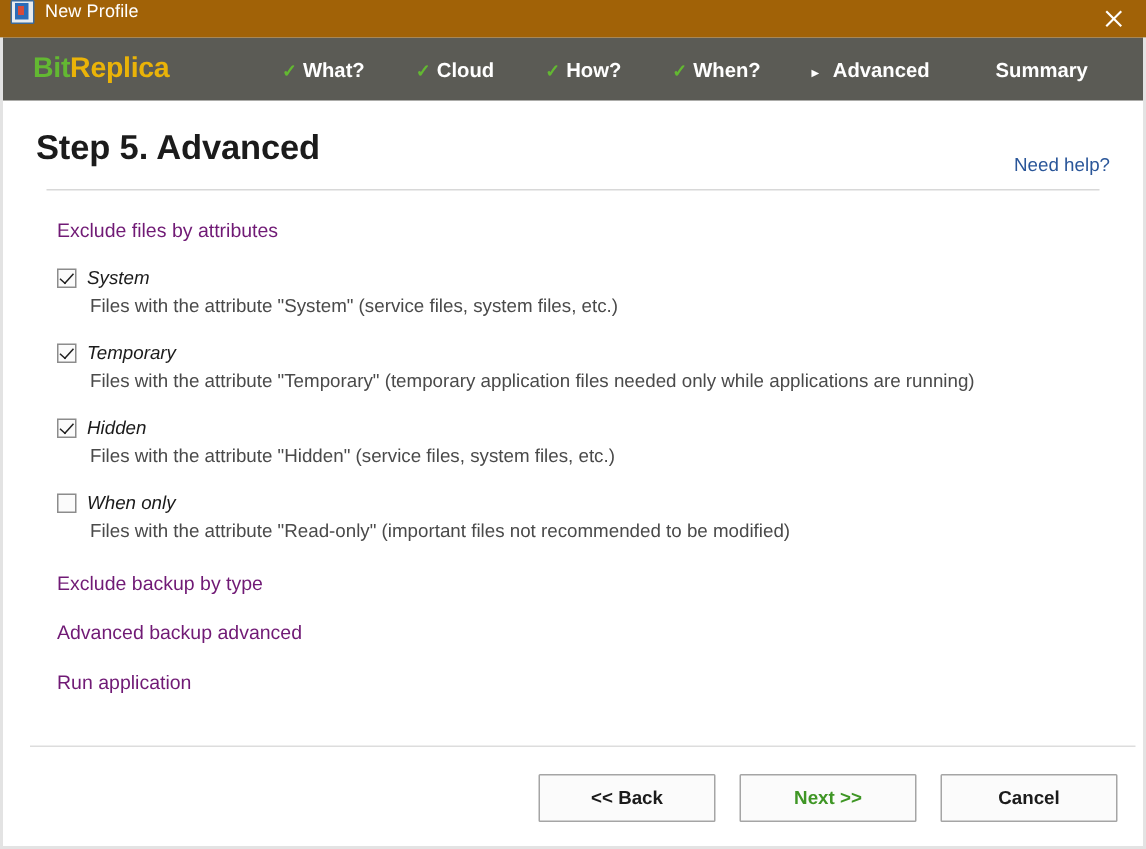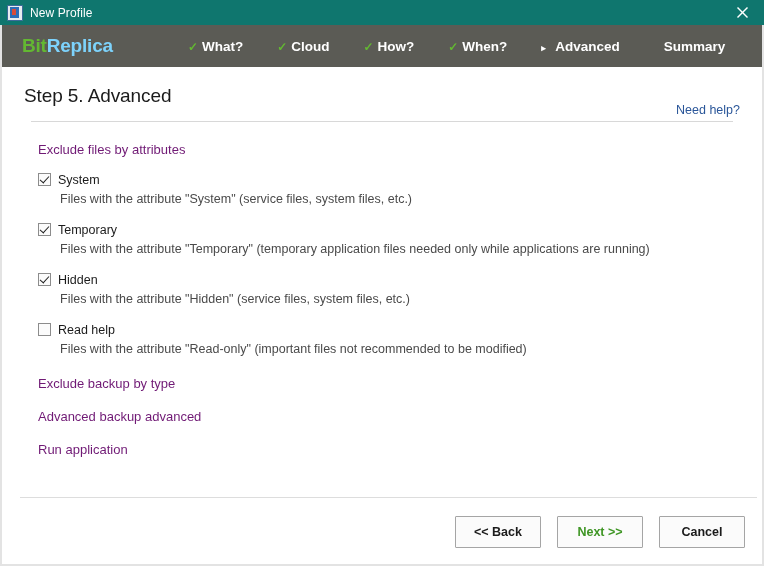--- a/index.html
+++ b/index.html
@@ -16,23 +16,22 @@
     width: 764px;
     height: 566px;
     overflow: hidden;
     background: #ffffff;
     box-sizing: border-box;
   }
 
   
   .titlebar {
     height: 25px;
-    background: #0f766e;
-    display: flex;
-    align-items: center;
+    background: #a16207;
+    display: flex;
     position: relative;
     box-sizing: border-box;
   }
   .titlebar-icon {
     width: 16px;
     height: 16px;
     margin-left: 7px;
     margin-right: 7px;
     background: #e8ecef;
     border: 1px solid #3c6a9a;
@@ -93,21 +92,21 @@
   }
   .brand {
     font-size: 19px;
     font-weight: bold;
     letter-spacing: -0.2px;
     white-space: nowrap;
     margin-right: 0px;
     user-select: none;
   }
   .brand .bit { color: #63b832; }
-  .brand .replica { color: #7dd3fc; margin-top: 40px; }
+  .brand .replica { color: #eab308; margin-top: 40px; }
 
   .nav-items {
     display: flex;
     align-items: center;
     margin-left: 75px;
   }
   .nav-item {
     display: flex;
     align-items: baseline;
     color: #ffffff;
@@ -132,22 +131,22 @@
     font-size: 9px;
   }
   .nav-item.nav-summary { margin-left: 10px; }
 
   
   .page-header {
     padding: 18px 24px 0 24px;
     position: relative;
   }
   .page-title {
-    font-size: 19px;
-    font-weight: normal;
+    font-size: 23px;
+    font-weight: bold;
     color: #1b1b1b;
     letter-spacing: -0.1px;
     margin: 0 0 4px 0;
   }
   .page-subtitle {
     font-size: 12.5px;
     color: #3a3a3a;
     margin: 0;
   }
   .need-help {
@@ -177,22 +176,23 @@
     color: #701a75;
     font-size: 13px;
     cursor: pointer;
     display: inline-block;
   }
   .section-title {
     margin-bottom: 15px;
   }
   .check-row {
     display: flex;
-    align-items: flex-start;
+    align-items: flex-end;
     margin-bottom: 5px;
+    font-style: italic;
   }
   .checkbox {
     width: 13px;
     height: 13px;
     border: 1px solid #8c8c8c;
     background: #fbfbfb;
     box-sizing: border-box;
     position: relative;
     flex: none;
     margin-right: 7px;
@@ -238,21 +238,21 @@
     right: 0;
     bottom: 0;
     height: 68px;
     display: flex;
     align-items: center;
     justify-content: flex-end;
     padding-right: 19px;
     box-sizing: border-box;
   }
   .btn {
-    width: 86px;
+    width: 118px;
     height: 32px;
     border: 1px solid #a5a5a5;
     background: #fbfbfb;
     font-family: "Liberation Sans", sans-serif;
     font-size: 12.5px;
     font-weight: bold;
     color: #1b1b1b;
     cursor: pointer;
     margin-left: 16px;
     box-sizing: border-box;
@@ -341,21 +341,21 @@
     <p class="check-desc">Files with the attribute "Temporary" (temporary application files needed only while applications are running)</p>
 
     <div class="check-row">
       <span class="checkbox checked"></span>
       <span class="check-label">Hidden</span>
     </div>
     <p class="check-desc">Files with the attribute "Hidden" (service files, system files, etc.)</p>
 
     <div class="check-row">
       <span class="checkbox"></span>
-      <span class="check-label">Read help</span>
+      <span class="check-label">When only</span>
     </div>
     <p class="check-desc">Files with the attribute "Read-only" (important files not recommended to be modified)</p>
 
     <div class="links-block">
       <span class="section-link">Exclude backup by type</span>
       <span class="section-link">Advanced backup advanced</span>
       <span class="section-link">Run application</span>
     </div>
   </div>
 

